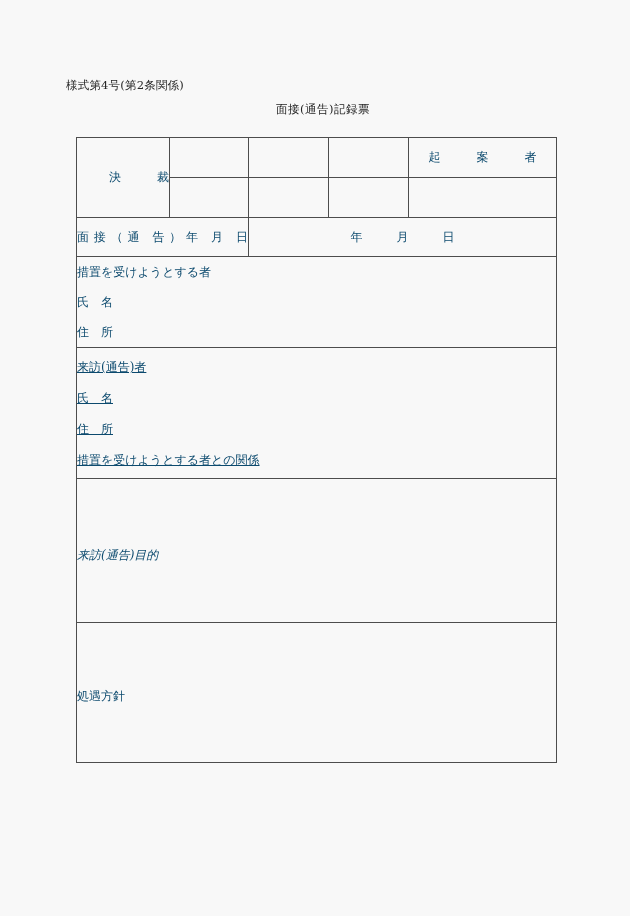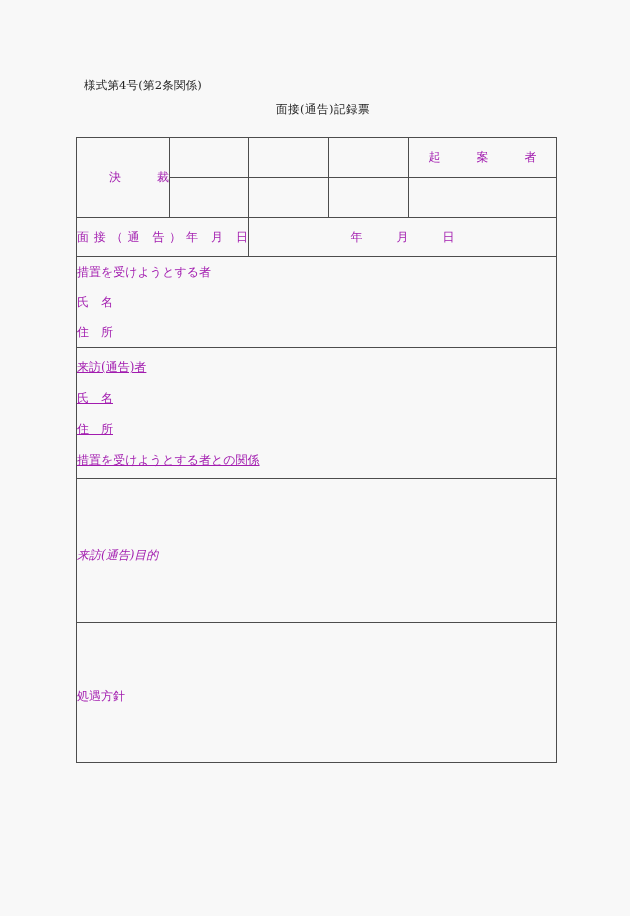--- a/index.html
+++ b/index.html
@@ -6,40 +6,40 @@
   body{
     width:630px;height:916px;
     background:#f8f8f8;
     font-family:"DejaVu Serif","Liberation Serif",serif;
     color:#242424;
     position:relative;
     overflow:hidden;
   }
   .page{position:absolute;inset:0;}
   .form-number{
-    position:absolute;left:84px;top:78px;
+    position:absolute;left:66px;top:78px;
     font-size:11.5px;letter-spacing:0.2px;white-space:nowrap;
   }
   .doc-title{
     position:absolute;left:8px;top:102px;width:630px;
     text-align:center;font-size:11.5px;letter-spacing:0.5px;white-space:nowrap;
   }
   table.record{
     position:absolute;left:76px;top:137px;
     width:480px;
     border-collapse:collapse;
     table-layout:fixed;
     font-size:12px;
   }
   table.record td{
     border:1px solid #4d4d4d;
     padding:0;
     vertical-align:middle;
     font-size:12px;
-    color:#a21caf;
+    color:#0c4a6e;
   }
   td.kessai-cell{
     text-align:right;
     white-space:nowrap;
   }
   td.kiansha-cell{
     text-align:center;
     white-space:nowrap;
   }
   tr.sub-row td{height:39px;}

